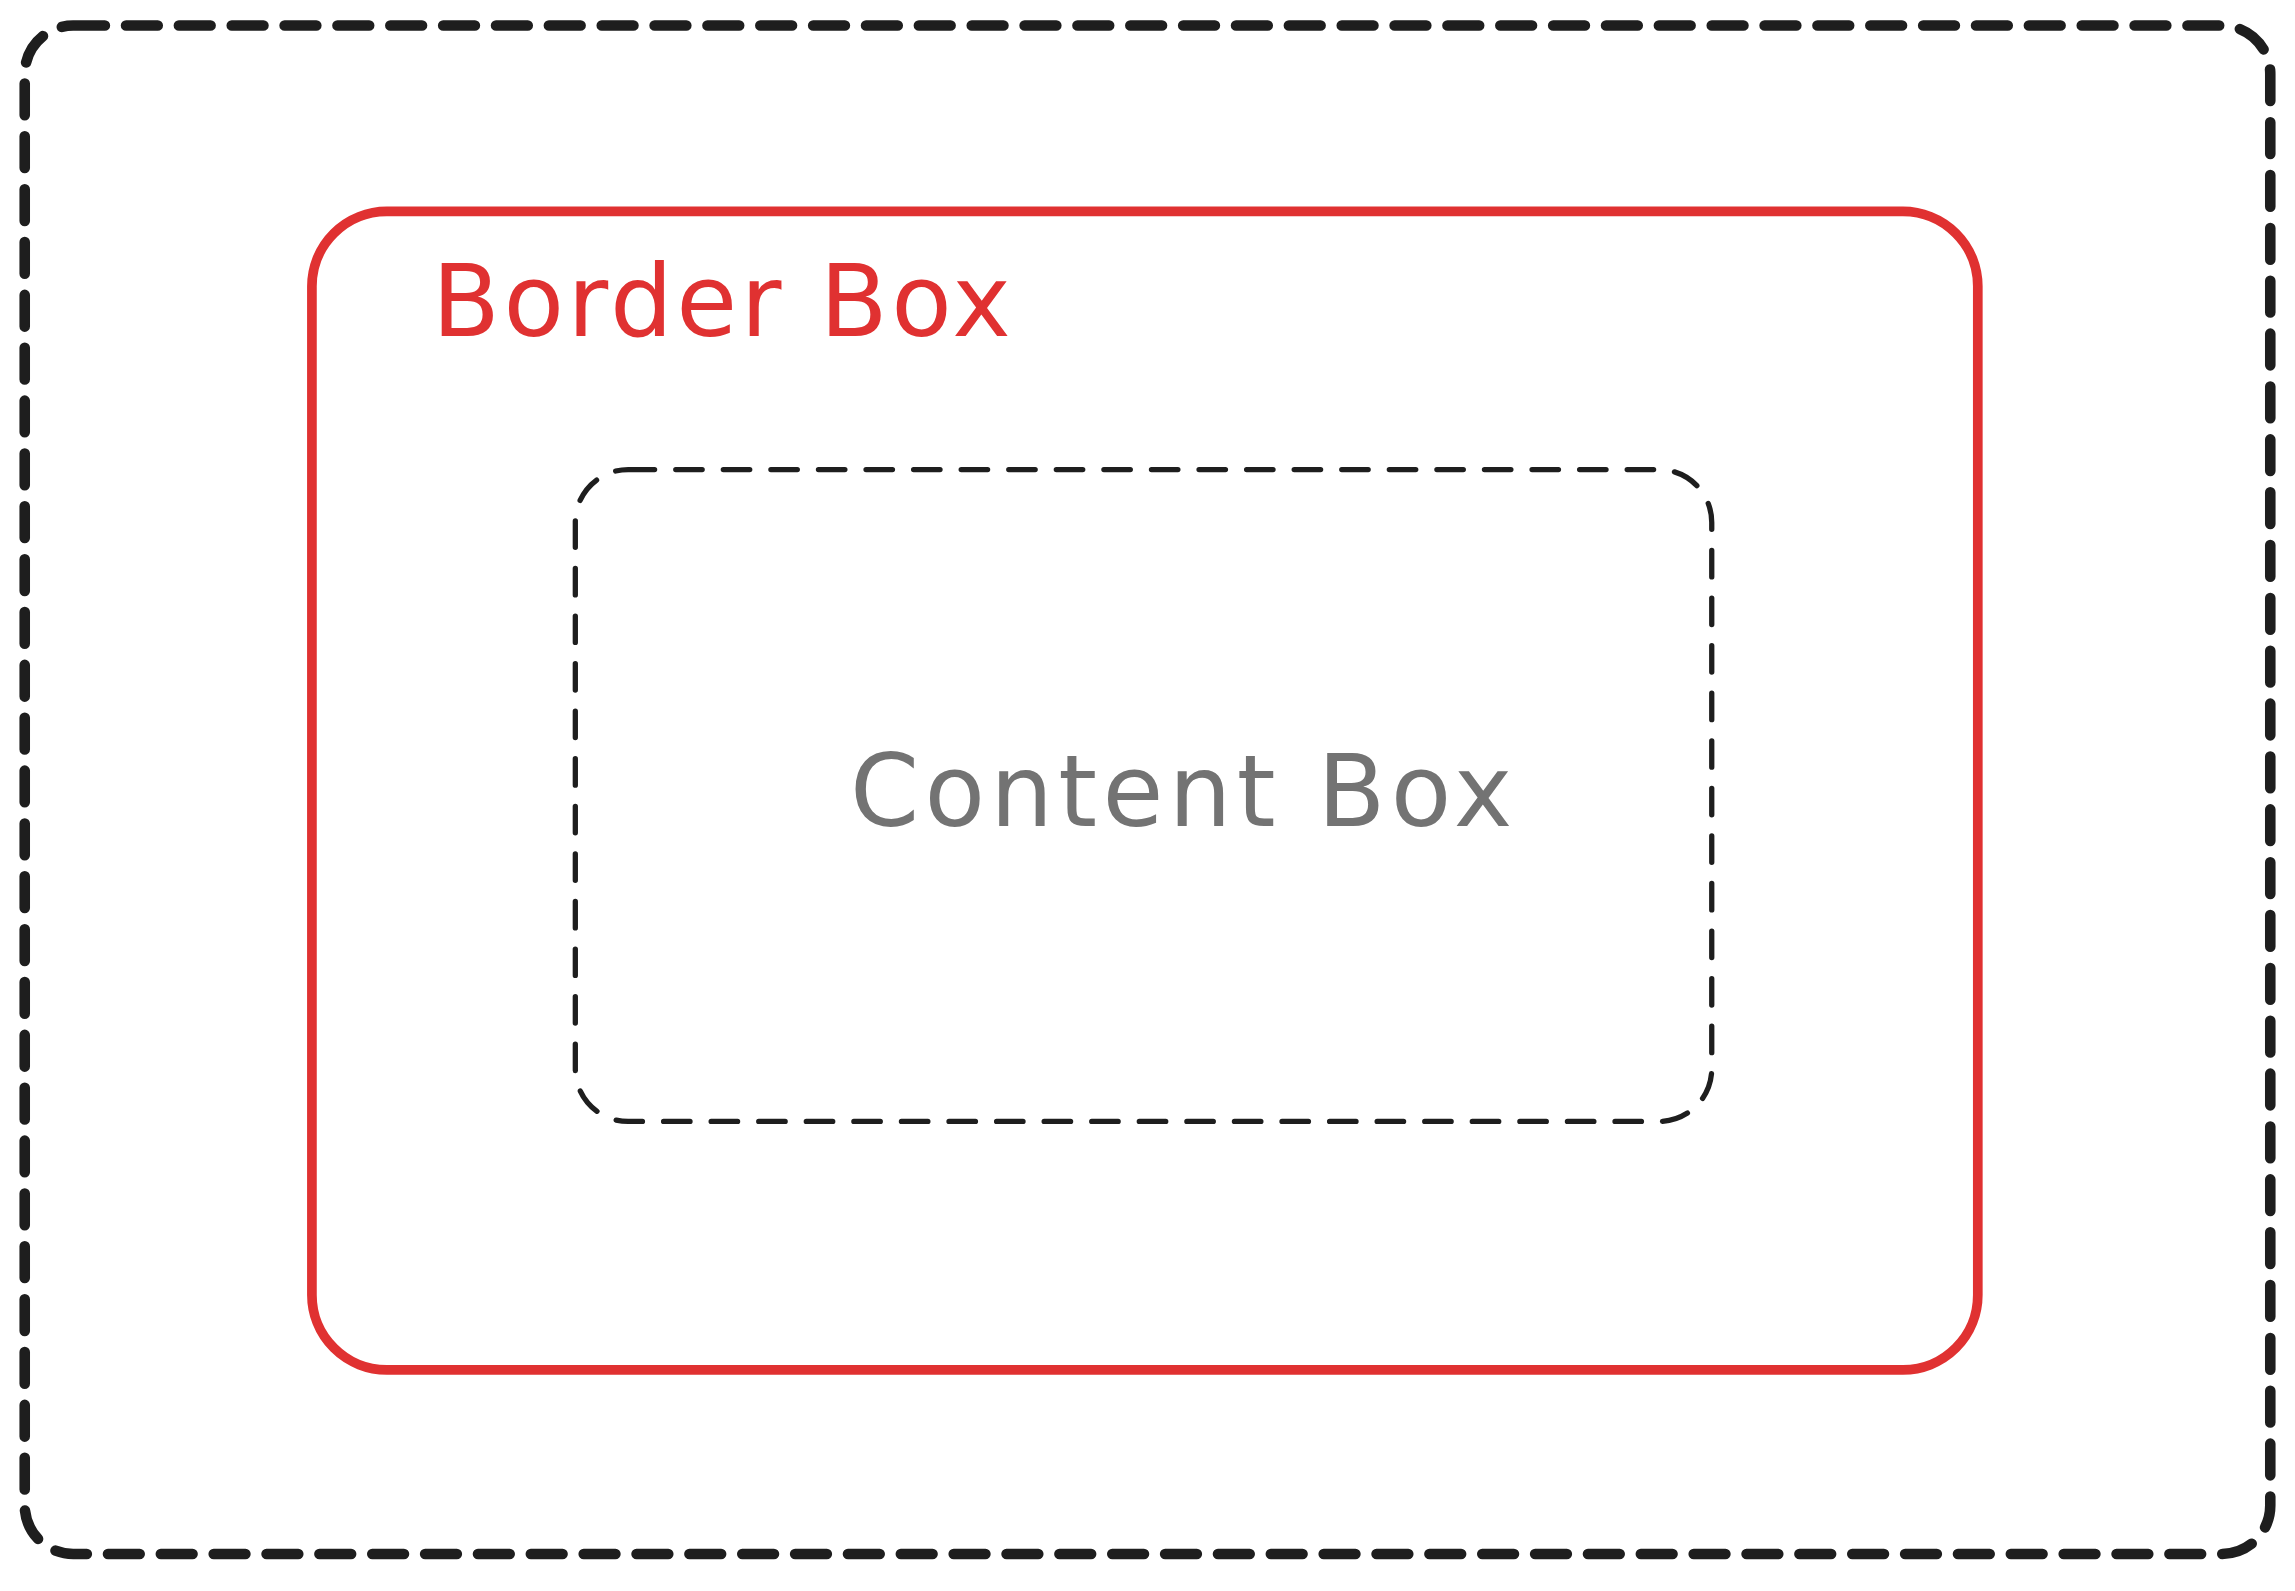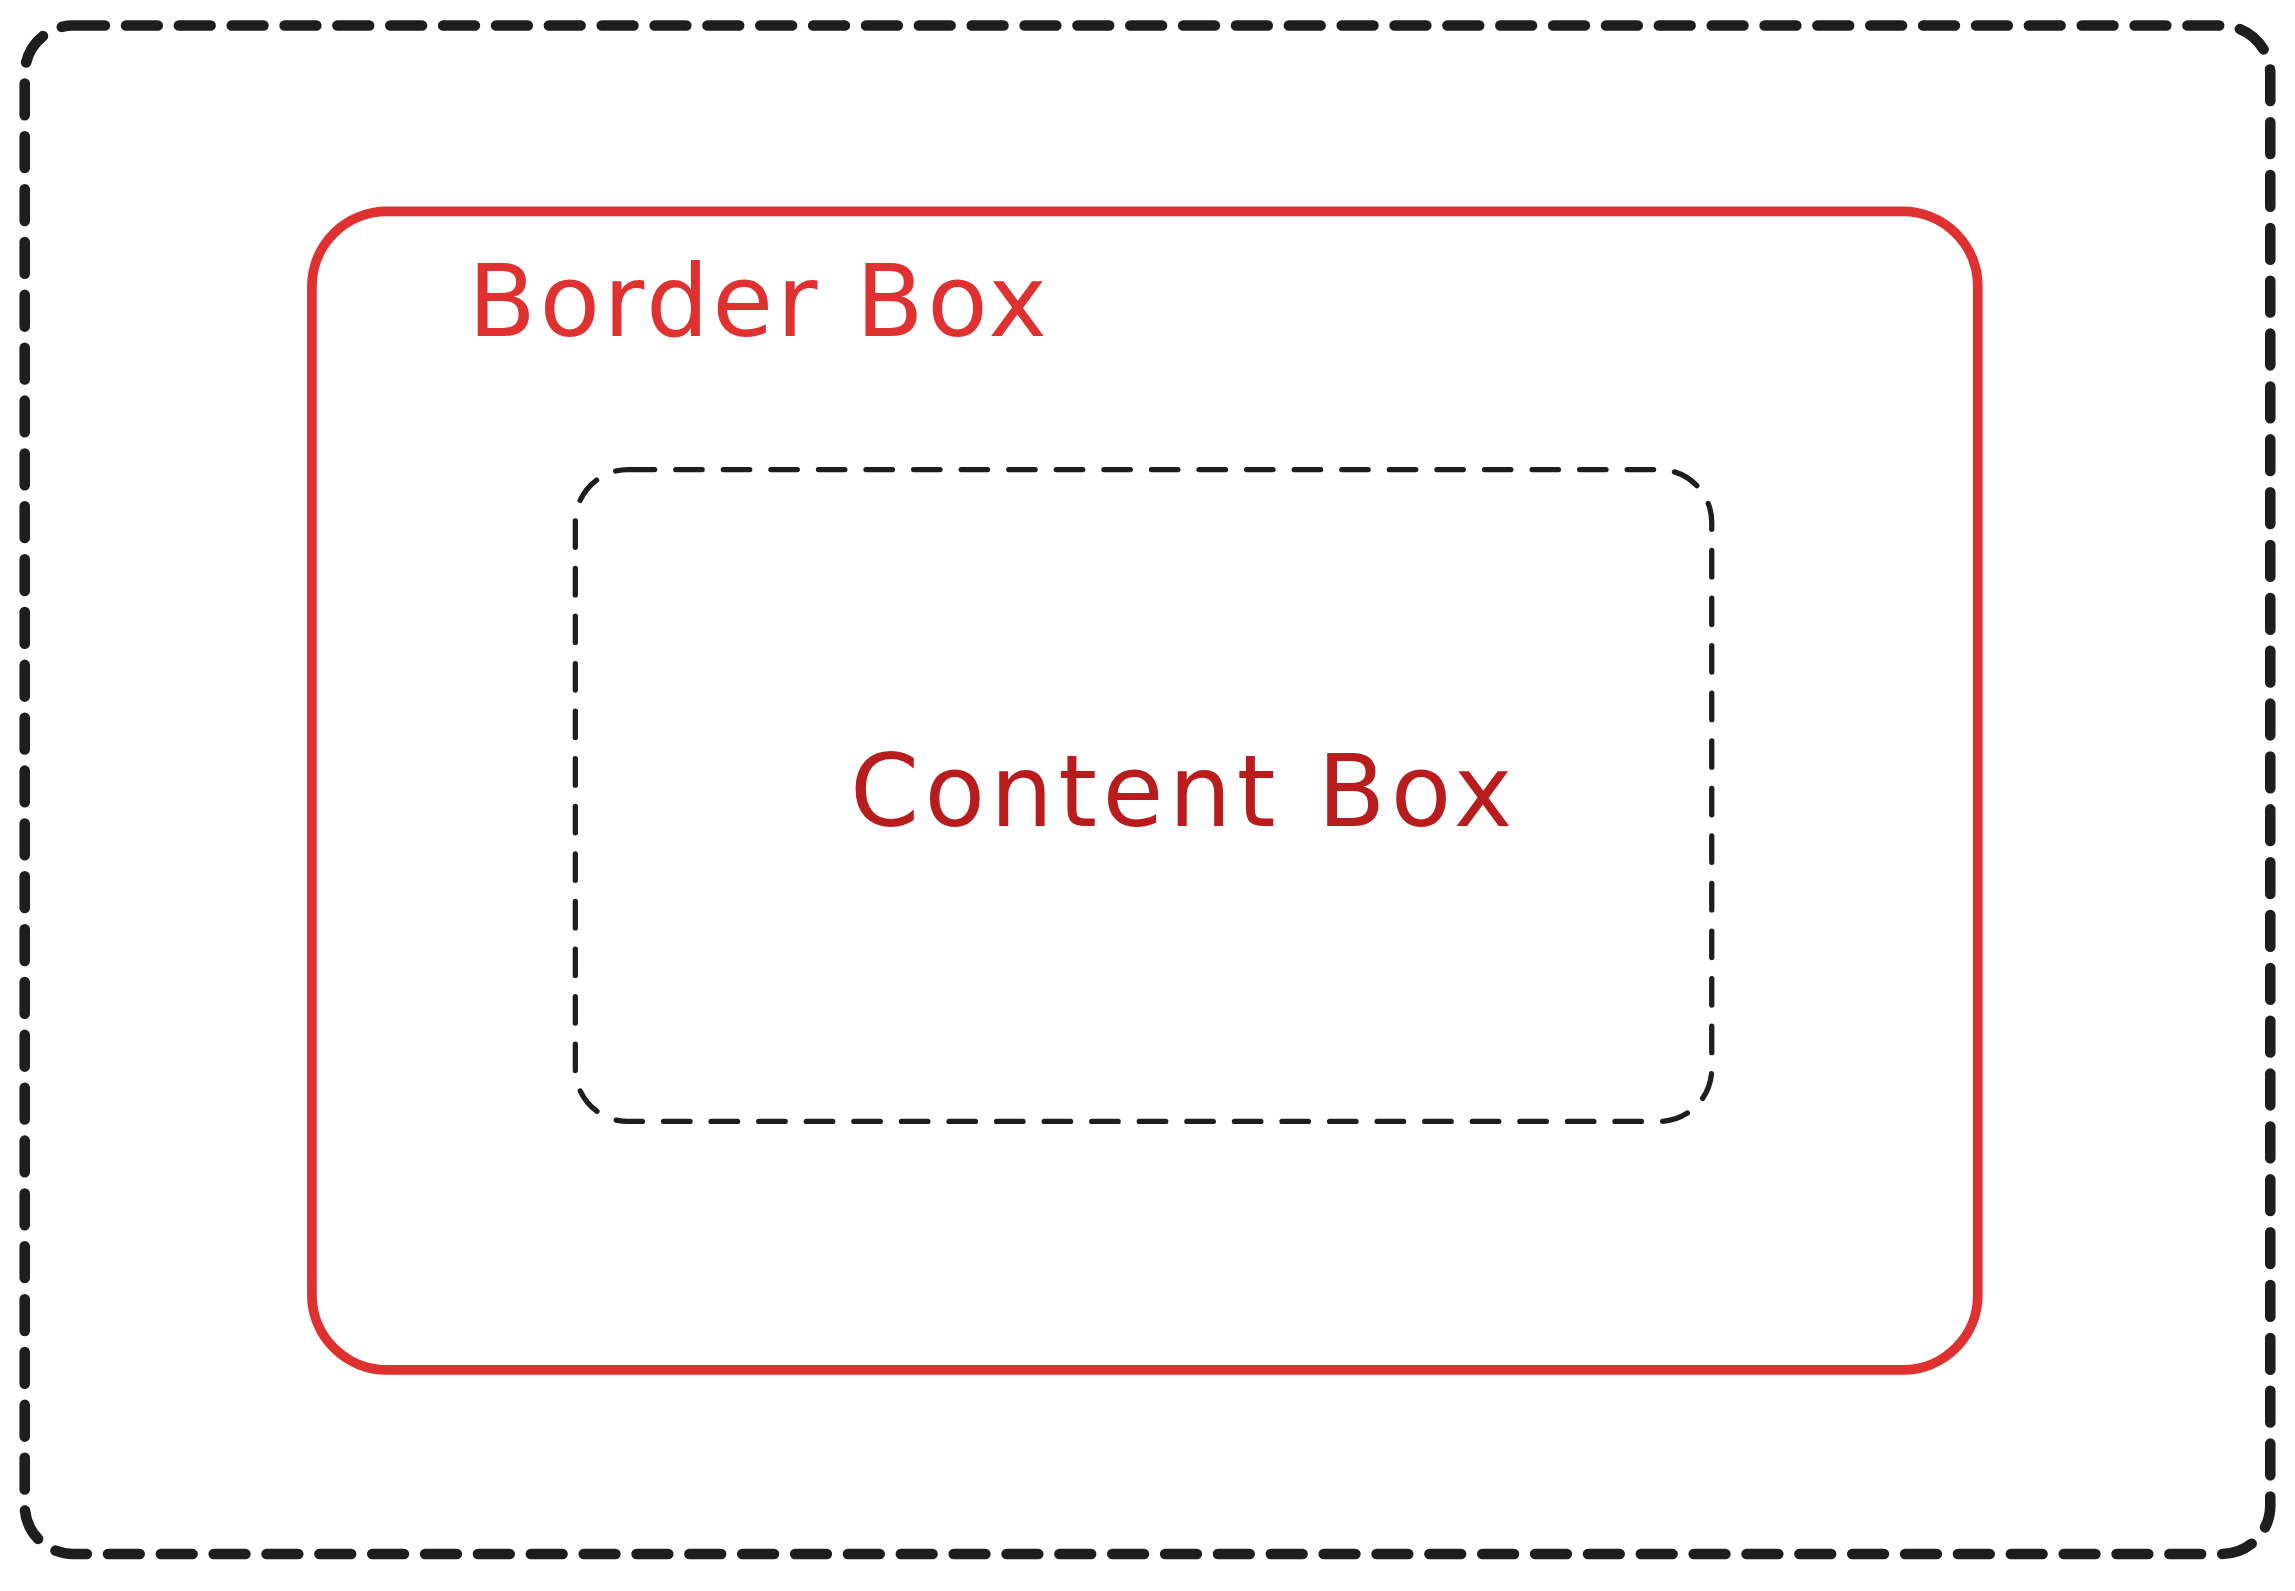--- a/index.html
+++ b/index.html
@@ -22,15 +22,15 @@
   </style>
 </head>
 <body>
 
 <svg class="canvas" width="2295" height="1591" viewBox="0 0 2605 1806">
   <rect x="28" y="29" width="2549" height="1735" rx="55" ry="55" fill="none" stroke="#1e1e1e" stroke-width="12" stroke-linecap="round" stroke-dasharray="36 24"></rect>
   <rect x="354" y="240" width="1891" height="1315" rx="85" ry="85" fill="none" stroke="#e03131" stroke-width="11"></rect>
   <rect x="653" y="533" width="1290" height="740" rx="60" ry="60" fill="none" stroke="#1e1e1e" stroke-width="6" stroke-linecap="round" stroke-dasharray="30 24"></rect>
 </svg>
 
-<div class="label border-label" style="color:#e03131;margin-left:36px;">Border Box</div>
-<div class="label content-label" style="color:#b91c1c;">Content Box</div>
+<div class="label border-label" style="color:#e03131;">Border Box</div>
+<div class="label content-label" style="color:#737373;">Content Box</div>
 
 
 </body></html>

